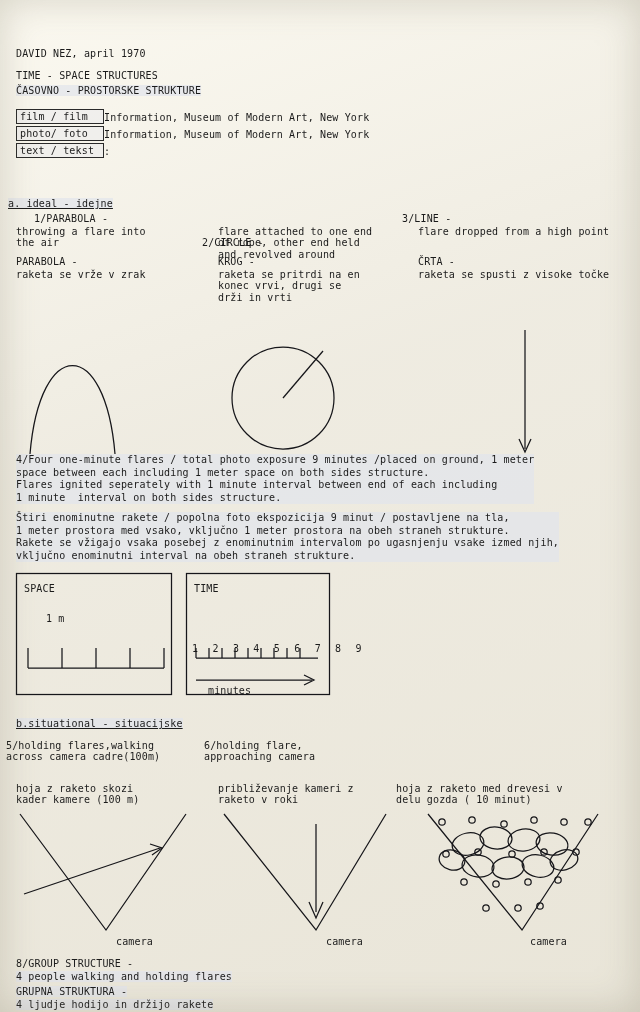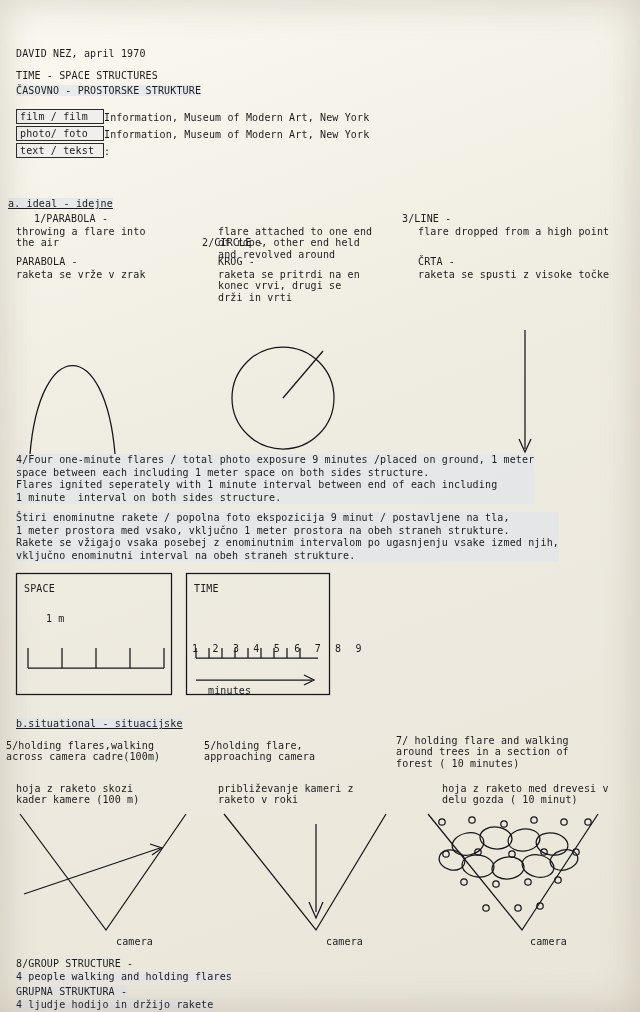--- a/index.html
+++ b/index.html
@@ -152,29 +152,26 @@
   <div class="txt" style="left:192px; top:643px; letter-spacing:4.2px;">1 2 3 4 5 6 7 8 9</div>
   <div class="txt" style="left:208px; top:685px;">minutes</div>
 
   <div class="txt hl ul" style="left:16px; top:718px;">b.situational - situacijske</div>
 
   <div class="txt" style="left:0px; top:740px;padding-left:6px;">5/holding flares,walking
 across camera cadre(100m)</div>
   <div class="txt" style="left:16px; top:783px;">hoja z raketo skozi
 kader kamere (100 m)</div>
 
-  <div class="txt" style="left:204px; top:740px;">5/holding flare,
+  <div class="txt" style="left:204px; top:740px;">6/holding flare,
 approaching camera</div>
   <div class="txt" style="left:218px; top:783px;">približevanje kameri z
 raketo v roki</div>
 
-  <div class="txt" style="left:396px; top:735px;">7/ holding flare and walking
-around trees in a section of
-forest ( 10 minutes)</div>
-  <div class="txt" style="left:442px; top:783px;">hoja z raketo med drevesi v
+  <div class="txt" style="left:396px; top:783px;">hoja z raketo med drevesi v
 delu gozda ( 10 minut)</div>
 
   <svg class="ink" style="left:10px; top:808px;" width="180" height="130" viewBox="0 0 180 130">
     <polyline points="10,6 96,122 176,6"></polyline>
     <line x1="14" y1="86" x2="150" y2="40"></line>
     <path d="M 140 36 L 152 40 L 142 47"></path>
   </svg>
   <div class="txt" style="left:116px; top:936px;">camera</div>
 
   <svg class="ink" style="left:212px; top:808px;" width="180" height="130" viewBox="0 0 180 130">

